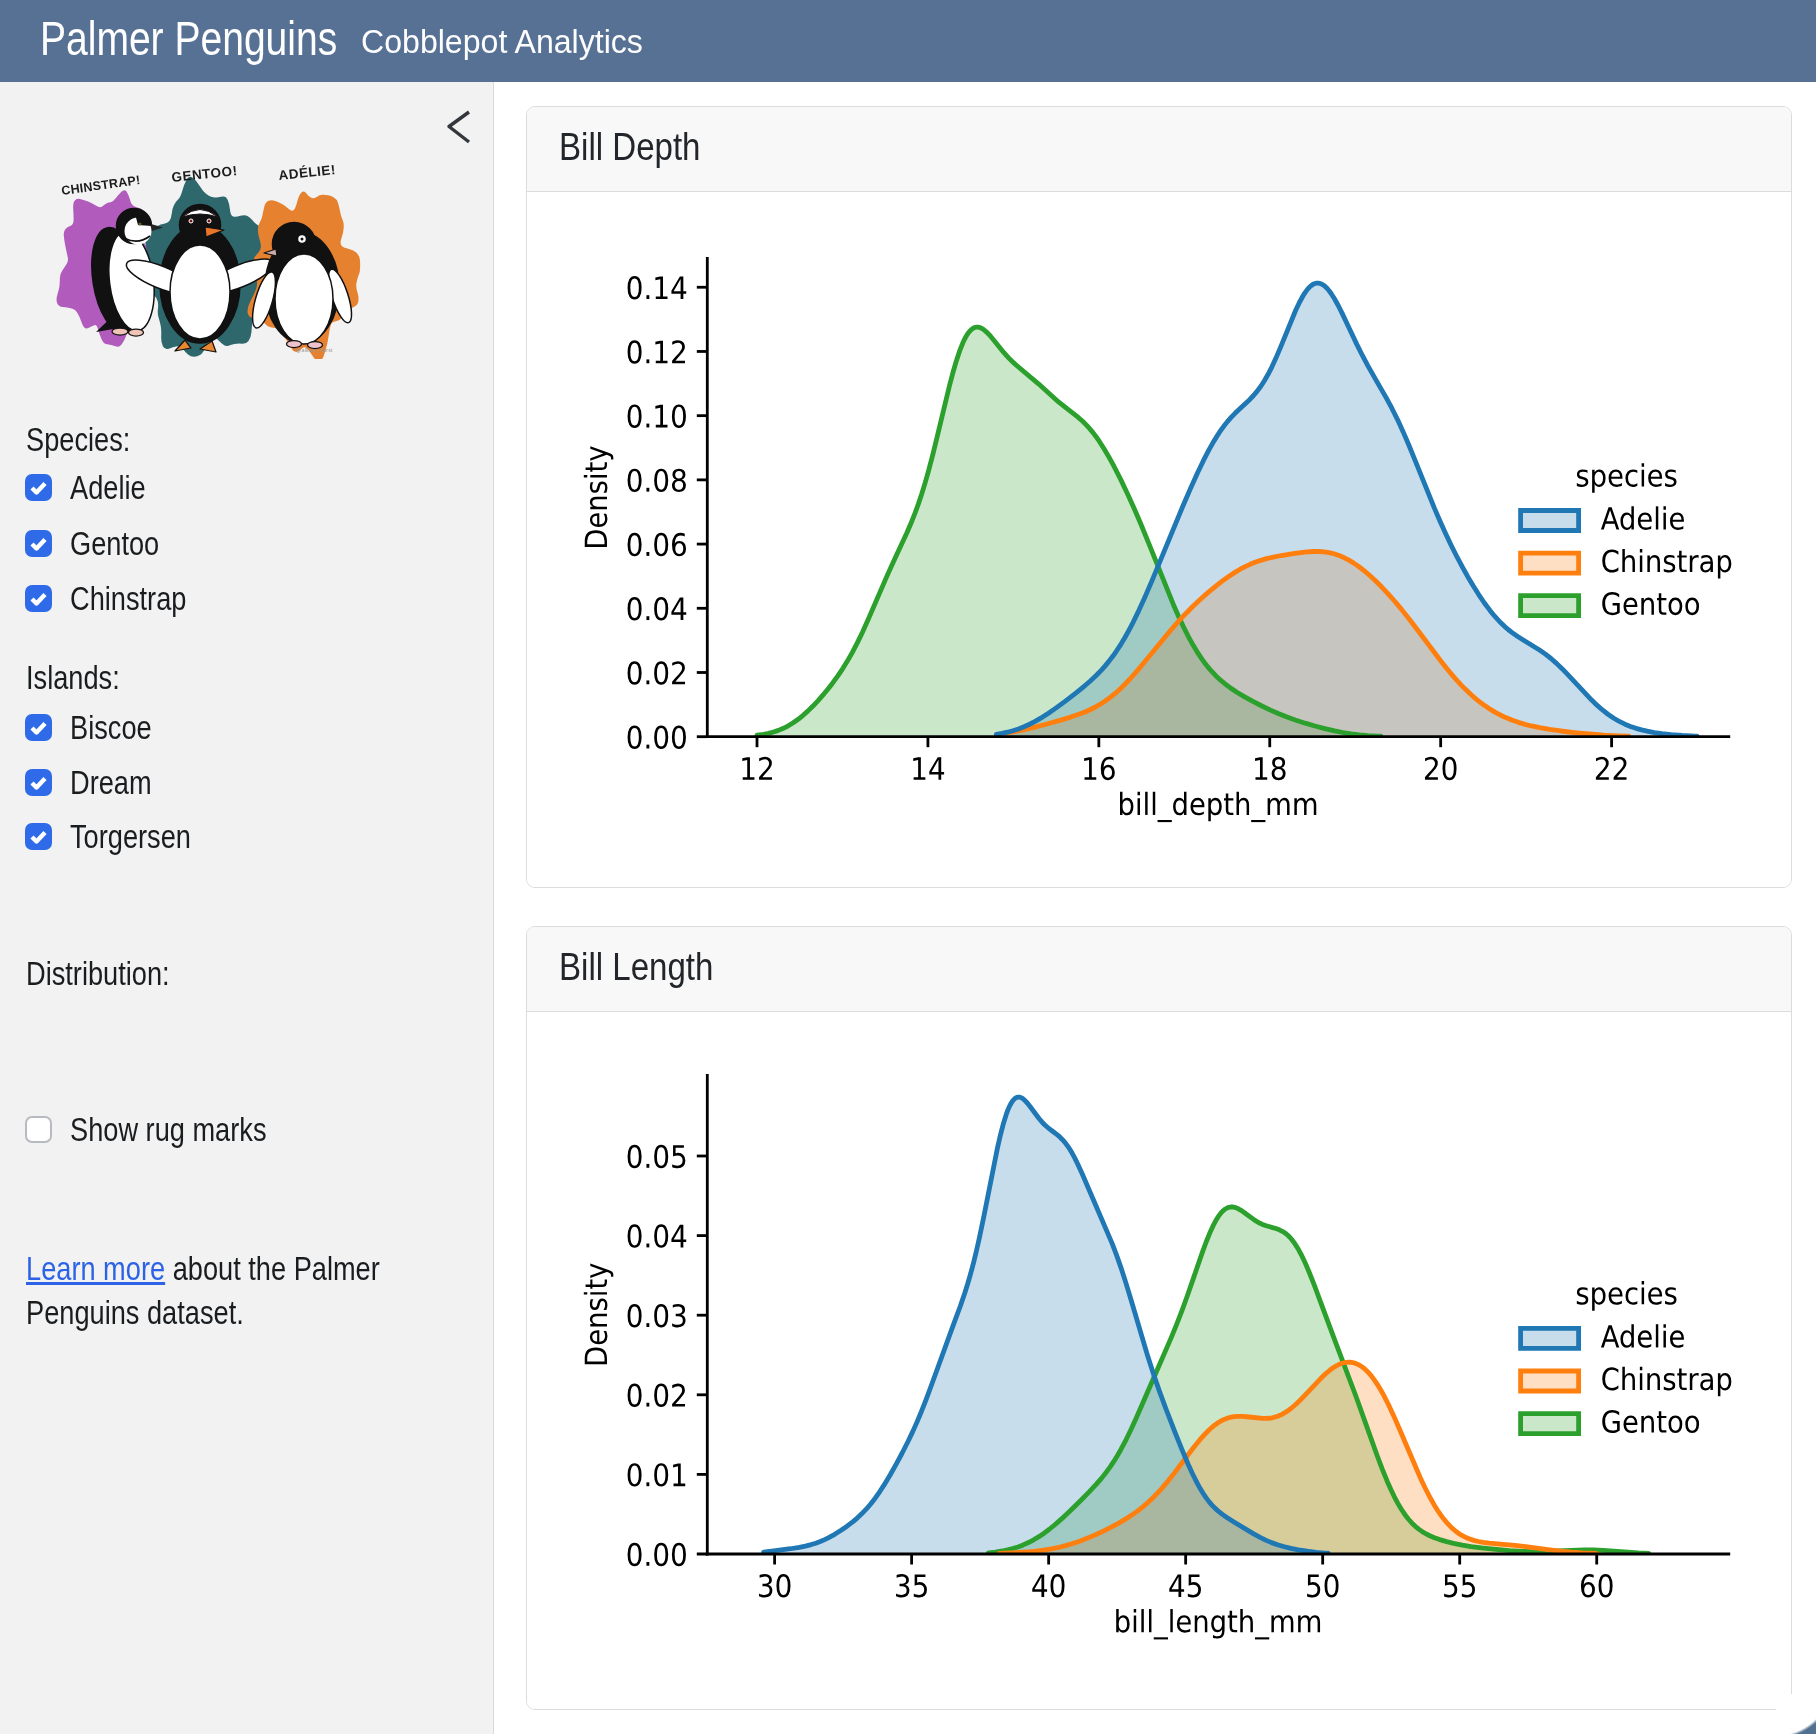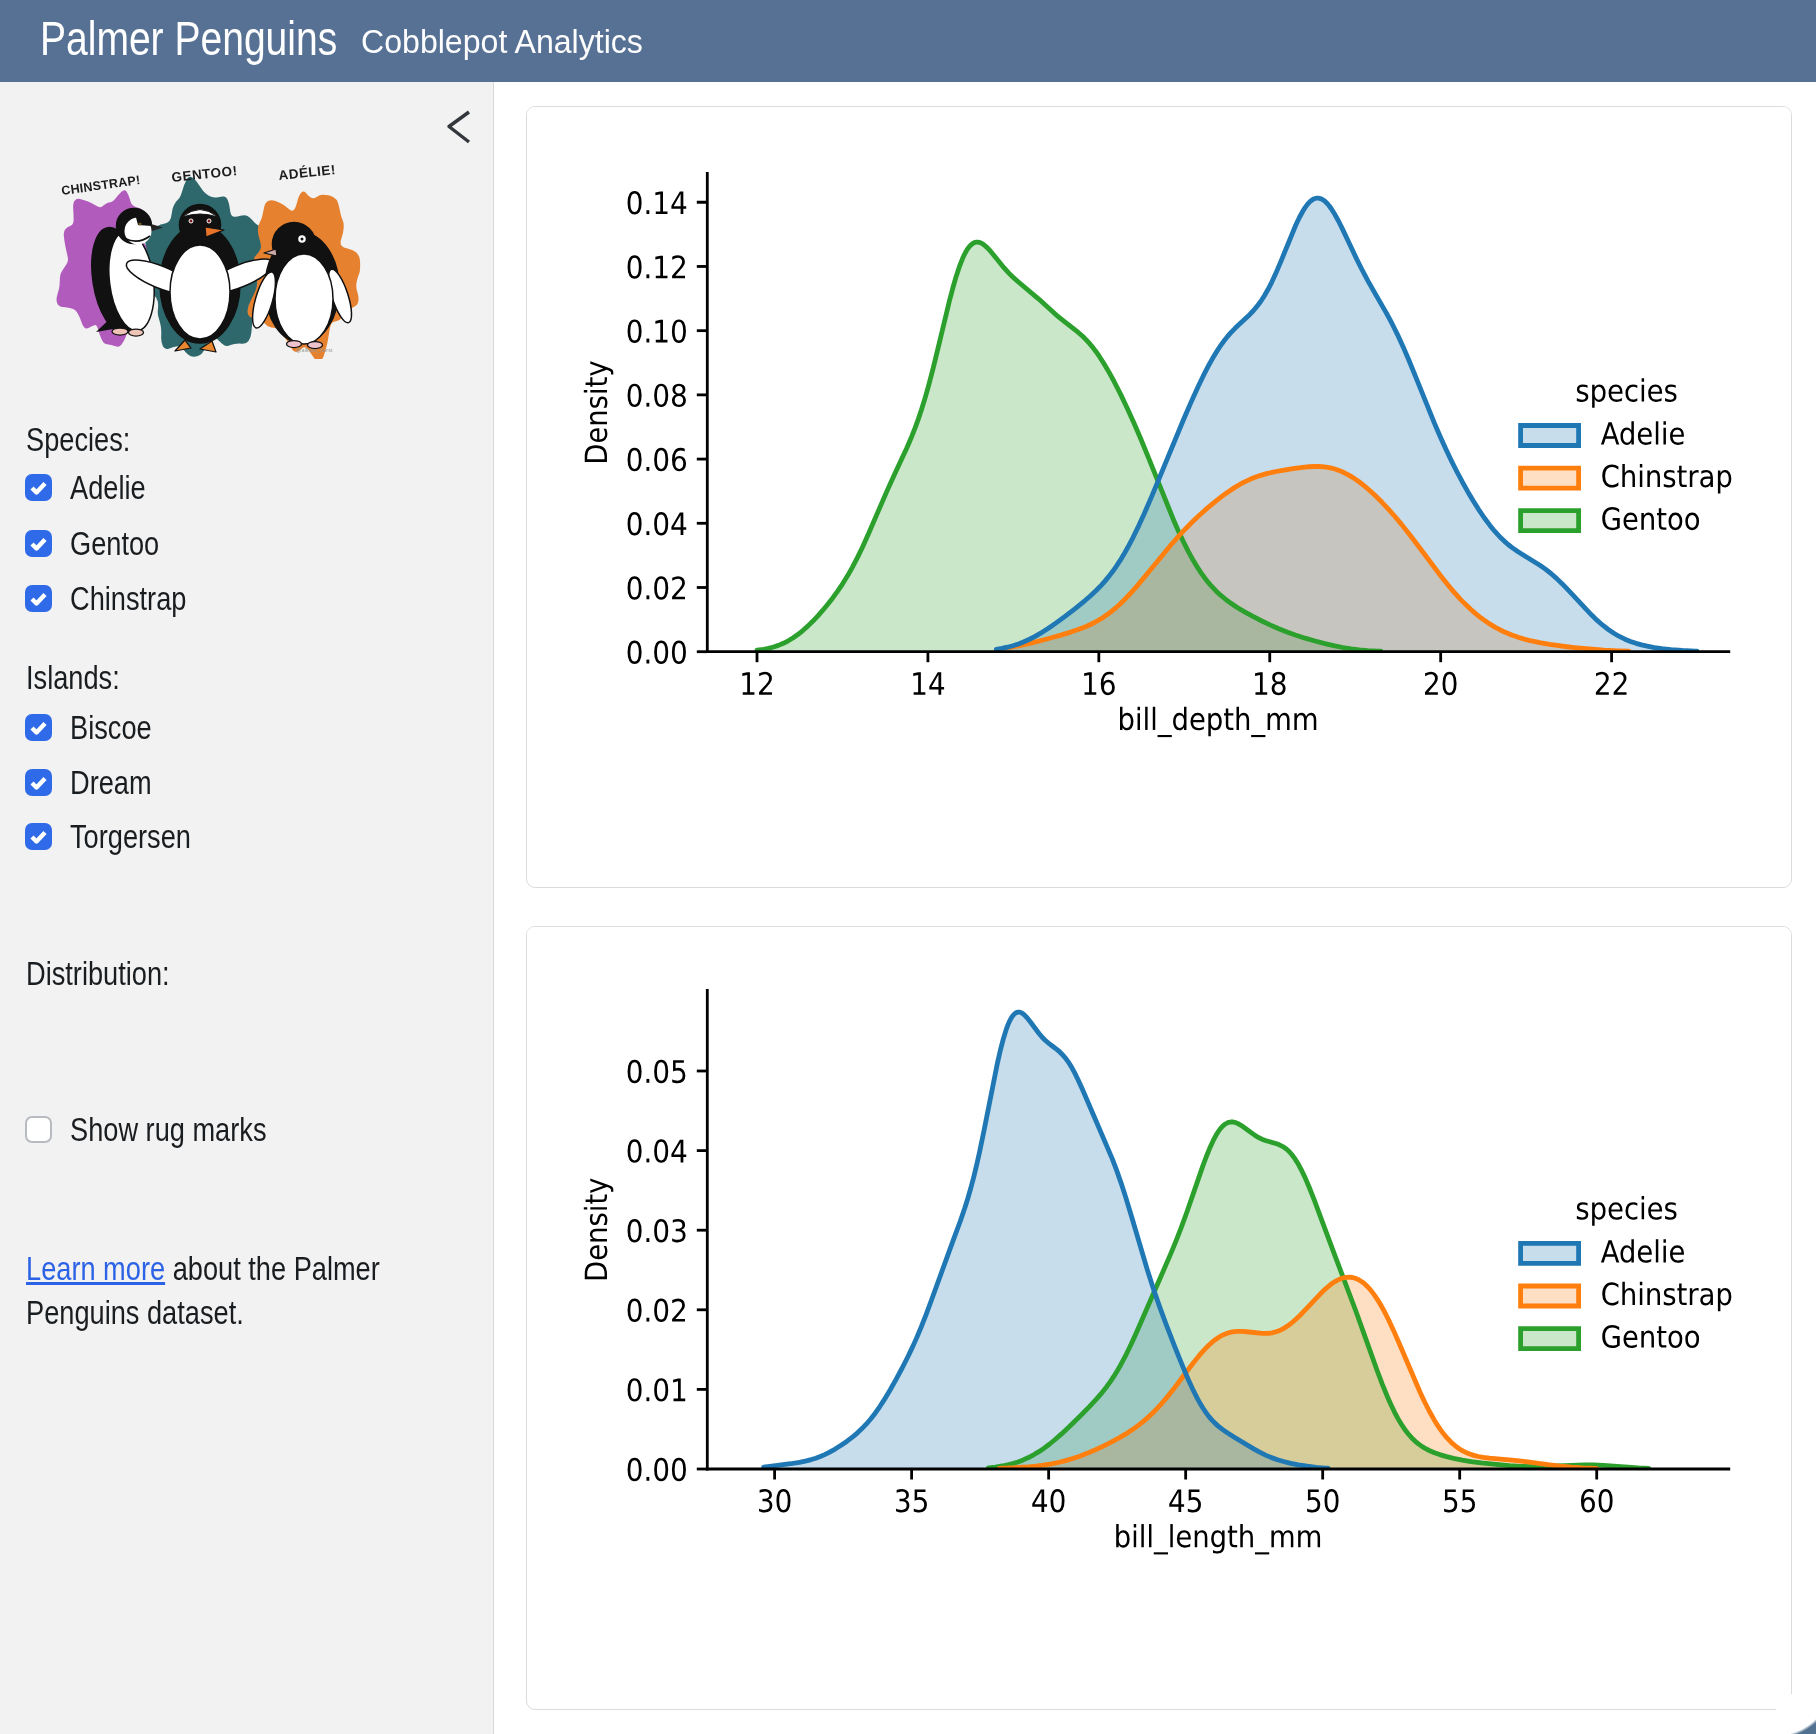--- a/index.html
+++ b/index.html
@@ -137,20 +137,23 @@
       </svg>
     </div>
     <div class="cblab" style="top:735px">Torgersen</div>
   <div class="sblabel" style="top:872px">Distribution:</div>
   <div class="cbe" style="top:1034px"></div>
     <div class="cblab" style="top:1028px">Show rug marks</div>
   <div id="learn"><a>Learn more</a> about the Palmer<br>Penguins dataset.</div>
 </div>
 <div id="main">
   <div class="card" id="card1">
+    <div class="card-h">
+        <span>Bill Depth</span>
+      </div>
     <div class="figwrap"><svg xmlns:xlink="http://www.w3.org/1999/xlink" width="1264" height="697" viewBox="0 0 910.08 501.84" xmlns="http://www.w3.org/2000/svg" version="1.1">
 
  <defs>
   <style type="text/css">*{stroke-linejoin: round; stroke-linecap: butt}</style>
  </defs>
  <g id="figure_1">
   <g id="patch_1">
    <path d="M 0 501.84 
 L 910.08 501.84 
 L 910.08 0 
@@ -3772,20 +3775,23 @@
  </g>
  <defs>
   <clipPath id="p68a1831484">
    <rect x="129.815631" y="47.880053" width="735.480242" height="344.303893"></rect>
   </clipPath>
  </defs>
 </svg>
 </div>
   </div>
   <div class="card" id="card2">
+    <div class="card-h">
+        <span>Bill Length</span>
+      </div>
     <div class="figwrap"><svg xmlns:xlink="http://www.w3.org/1999/xlink" width="1264" height="698" viewBox="0 0 910.08 502.56" xmlns="http://www.w3.org/2000/svg" version="1.1">
 
  <defs>
   <style type="text/css">*{stroke-linejoin: round; stroke-linecap: butt}</style>
  </defs>
  <g id="figure_1">
   <g id="patch_1">
    <path d="M 0 502.56 
 L 910.08 502.56 
 L 910.08 0 

